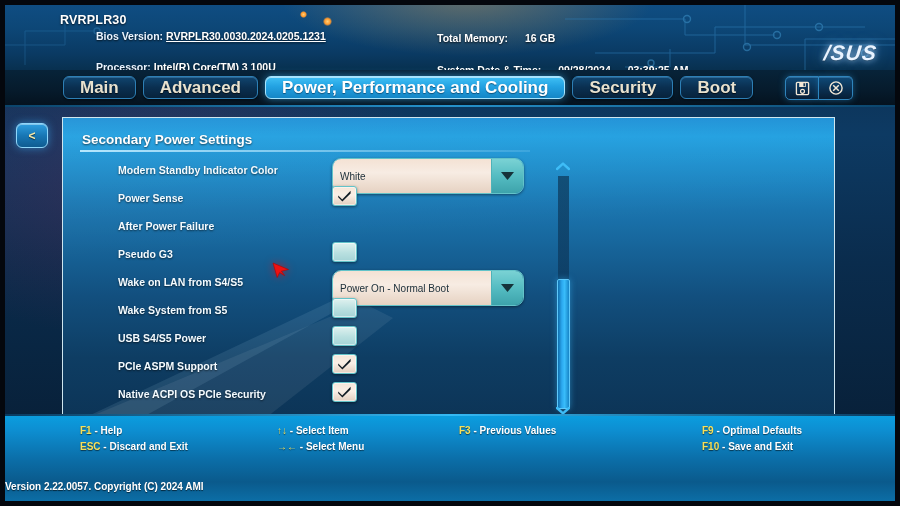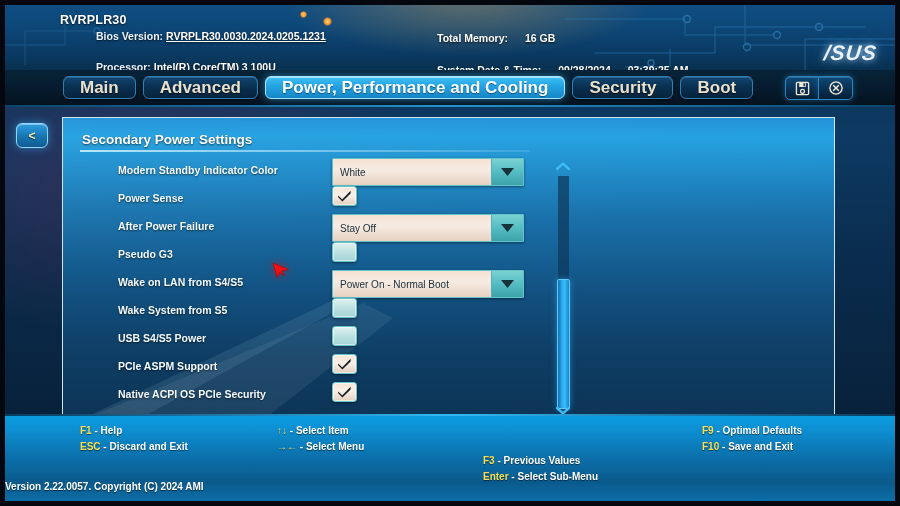--- a/index.html
+++ b/index.html
@@ -146,21 +146,21 @@
   .row .label {
     position:absolute; left:55px; top:6px;
     font-size:10.5px; font-weight:bold; color:#f4fbff;
     text-shadow: 0 1px 2px rgba(0,0,0,.6);
     white-space:nowrap;
   }
   .ctrl { position:absolute; left:269px; top:0; }
 
   
   .dd {
-    width:192px; height:28px; border-radius:1px; display:flex;
+    width:192px; height:36px; border-radius:9px; display:flex;
     border:1px solid #63c3c9;
     box-shadow: 0 1px 3px rgba(0,0,0,.45);
     overflow:hidden; cursor:pointer;
   }
   .dd .val {
     flex:1; display:flex; align-items:center; padding-left:7px;
     font-size:10px; color:#20323c; font-weight:normal;
     background: linear-gradient(180deg,#f4e2d4 0%, #f7ece3 40%, #e6d2c2 100%);
   }
   .dd .arrow {
@@ -231,21 +231,21 @@
   #footer::before{
     content:""; position:absolute; left:0; right:0; top:0; height:2px;
     background: linear-gradient(90deg,#0a3a5e,#35b9f4,#0a3a5e);
   }
   .fcol { position:absolute; top:9px; font-size:10px; font-weight:bold; line-height:16px;
     text-shadow: 0 1px 1px rgba(0,0,0,.55); white-space:nowrap; }
   .fkey { color:#f6e05a; }
   .ftxt { color:#ffffff; }
   #fc1 { left:75px; }
   #fc2 { left:272px; }
-  #fc3 { left:478px;margin-top:30px; }
+  #fc3 { left:454px; }
   #fc4 { left:697px; }
   #copyright {
     position:absolute; left:0; right:0; bottom:9px; text-align:left;
     font-size:10px; font-weight:bold; color:#ffffff;
     text-shadow: 0 1px 1px rgba(0,0,0,.6);
   }
 
   
   #cursor { position:absolute; left:266px; top:255px; width:20px; height:24px; filter: drop-shadow(0 0 4px rgba(255,0,0,.6)); }
 </style>
@@ -363,30 +363,20 @@
             <div class="cb">
               <svg width="15" height="12" viewBox="0 0 15 12">
                 <path d="M1.2 5.4 L5.2 9.6 L13.6 0.8 L13.6 3.4 L5.4 11.4 L1.2 7.2 Z" fill="#101c24"></path>
               </svg>
             </div>
           </div>
         </div>
 
         <div class="row">
           <div class="label">After Power Failure</div>
-          <div class="ctrl">
-            <div class="dd">
-              <div class="val">Stay Off</div>
-              <div class="arrow">
-                <svg width="13" height="8" viewBox="0 0 13 8">
-                    <polygon points="0,0 13,0 6.5,8" fill="#16333a"></polygon>
-                  </svg>
-              </div>
-            </div>
-          </div>
         </div>
 
         <div class="row">
           <div class="label">Pseudo G3</div>
           <div class="ctrl">
             <div class="cb empty"></div>
           </div>
         </div>
 
         <div class="row">
@@ -486,25 +476,20 @@
           <span class="ftxt">-</span>
           <span class="ftxt">Select Menu</span>
         </div>
       </div>
       <div class="fcol" id="fc3">
         <div>
           <span class="fkey">F3</span>
           <span class="ftxt">-</span>
           <span class="ftxt">Previous Values</span>
         </div>
-        <div>
-          <span class="fkey">Enter</span>
-          <span class="ftxt">-</span>
-          <span class="ftxt">Select Sub-Menu</span>
-        </div>
       </div>
       <div class="fcol" id="fc4">
         <div>
           <span class="fkey">F9</span>
           <span class="ftxt">-</span>
           <span class="ftxt">Optimal Defaults</span>
         </div>
         <div>
           <span class="fkey">F10</span>
           <span class="ftxt">-</span>

